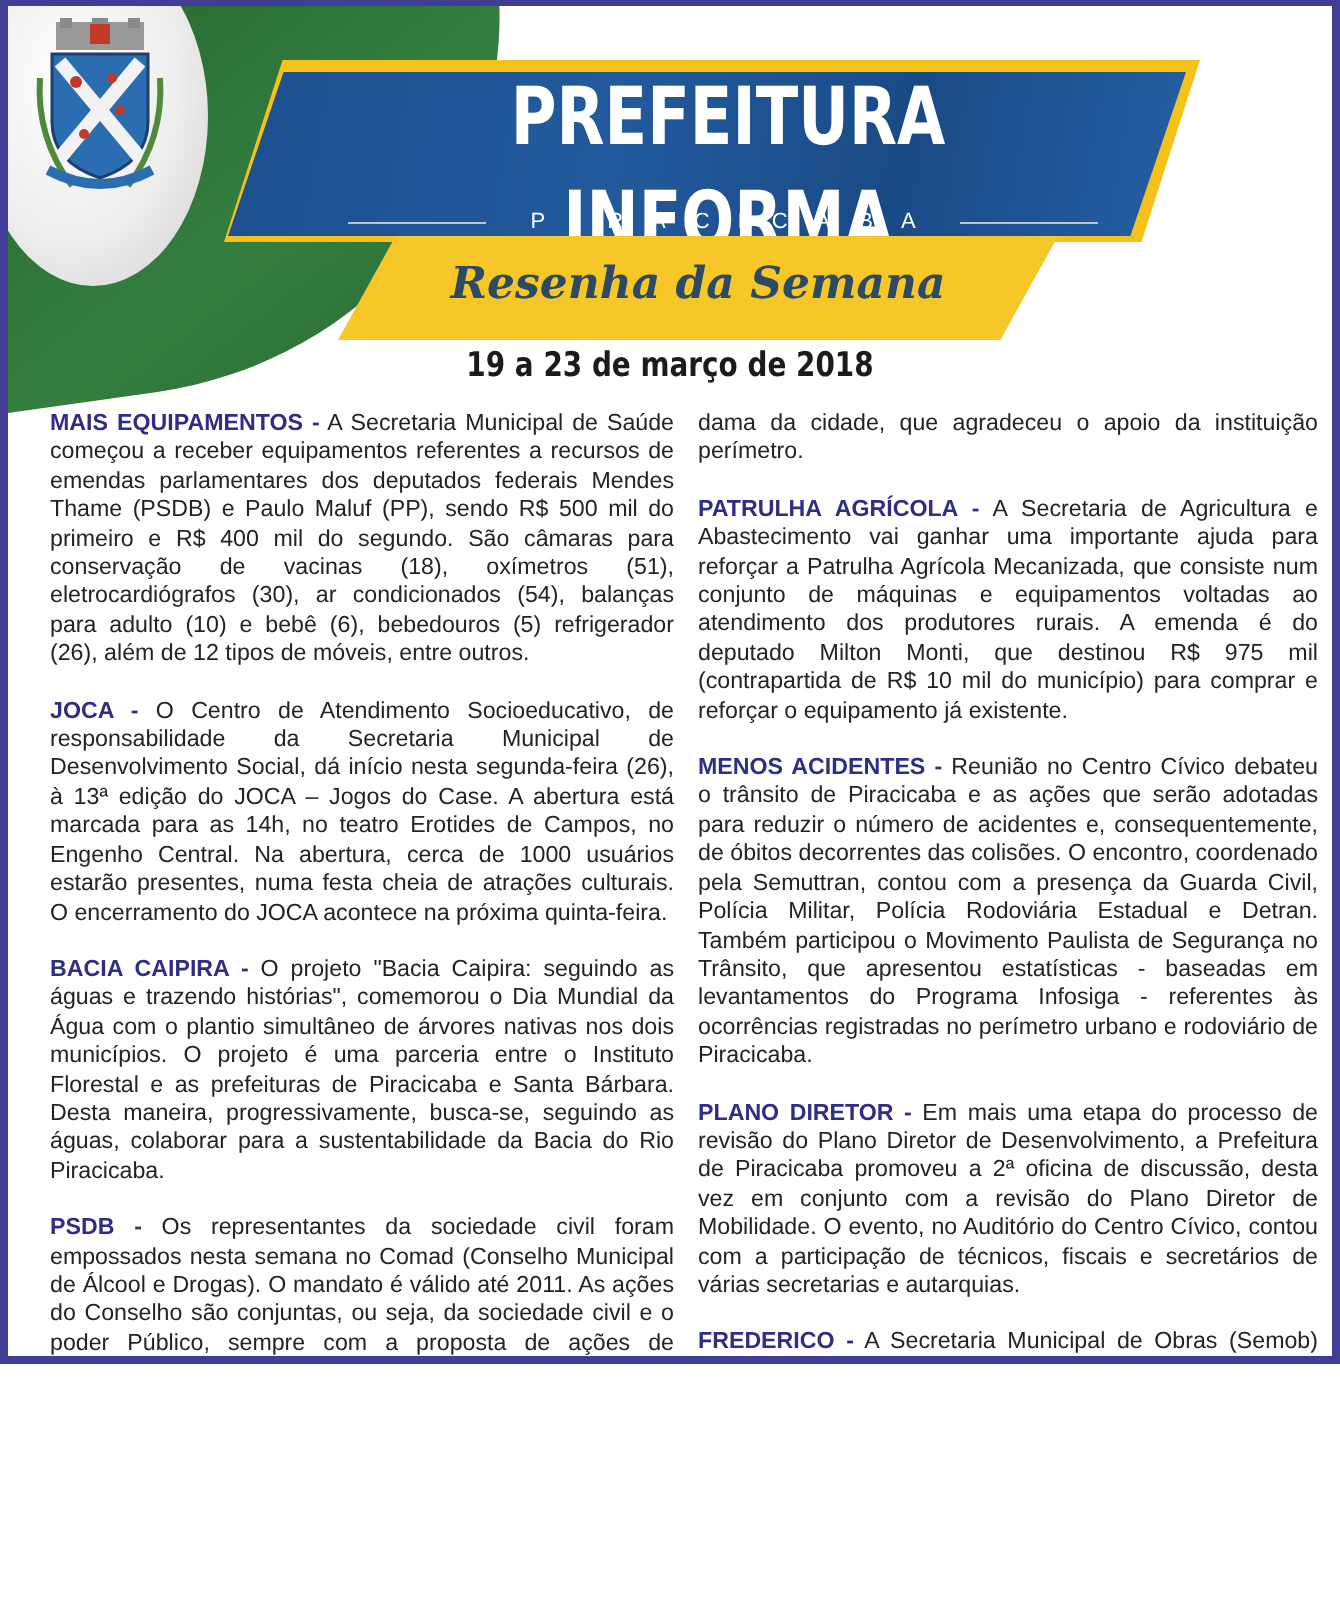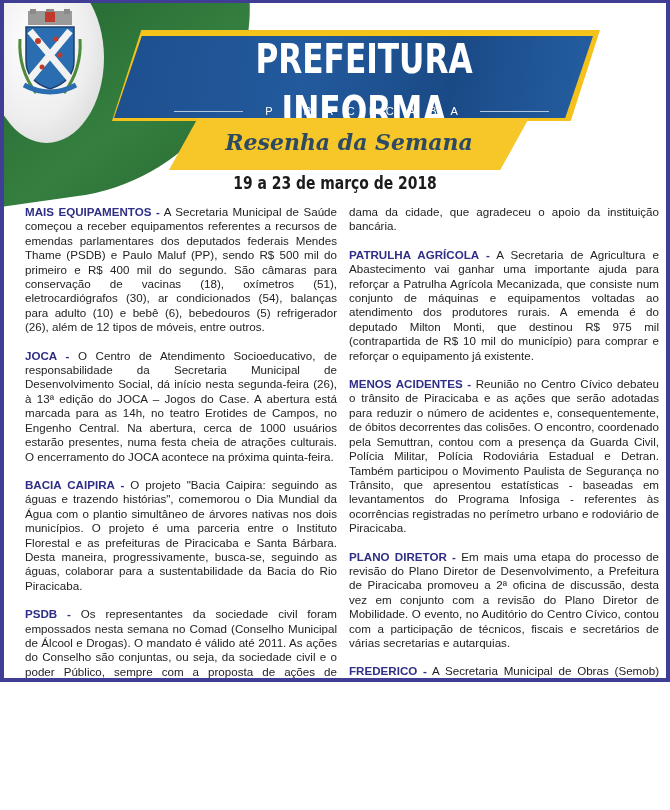--- a/index.html
+++ b/index.html
@@ -161,21 +161,21 @@
     </p>
     <p class="item">
       <span class="head">PSDB -</span><span class="cont"> Os representantes da sociedade civil foram empossados nesta semana no Comad (Conselho Municipal de Álcool e Drogas). O mandato é válido até 2011. As ações do Conselho são conjuntas, ou seja, da sociedade civil e o poder Público, sempre com a proposta de ações de prevenção e tratamento.</span>
     </p>
     <p class="item">
       <span class="head">INFORMA -</span><span class="cont"> Funcionários de todas as agências do Banco Santander fizeram, durante o mês de março, uma campanha especial e arrecadaram mais de 500 fraldas geriátricas. As doações foram entregues ao Fundo Social de Solidariedade, recebida por Sandra Negri, presidente do Fussp e primeira-</span>
     </p>
   </div>
 
   <div class="col right">
-    <p class="item">dama da cidade, que agradeceu o apoio da instituição bancária.</p>
+    <p class="item">dama da cidade, que agradeceu o apoio da instituição perímetro.</p>
     <p class="item">
       <span class="head">PATRULHA AGRÍCOLA -</span><span class="cont"> A Secretaria de Agricultura e Abastecimento vai ganhar uma importante ajuda para reforçar a Patrulha Agrícola Mecanizada, que consiste num conjunto de máquinas e equipamentos voltadas ao atendimento dos produtores rurais. A emenda é do deputado Milton Monti, que destinou R$ 975 mil (contrapartida de R$ 10 mil do município) para comprar e reforçar o equipamento já existente.</span>
     </p>
     <p class="item">
       <span class="head">MENOS ACIDENTES -</span><span class="cont"> Reunião no Centro Cívico debateu o trânsito de Piracicaba e as ações que serão adotadas para reduzir o número de acidentes e, consequentemente, de óbitos decorrentes das colisões. O encontro, coordenado pela Semuttran, contou com a presença da Guarda Civil, Polícia Militar, Polícia Rodoviária Estadual e Detran. Também participou o Movimento Paulista de Segurança no Trânsito, que apresentou estatísticas - baseadas em levantamentos do Programa Infosiga - referentes às ocorrências registradas no perímetro urbano e rodoviário de Piracicaba.</span>
     </p>
     <p class="item">
       <span class="head">PLANO DIRETOR -</span><span class="cont"> Em mais uma etapa do processo de revisão do Plano Diretor de Desenvolvimento, a Prefeitura de Piracicaba promoveu a 2ª oficina de discussão, desta vez em conjunto com a revisão do Plano Diretor de Mobilidade. O evento, no Auditório do Centro Cívico, contou com a participação de técnicos, fiscais e secretários de várias secretarias e autarquias.</span>
     </p>
     <p class="item">

